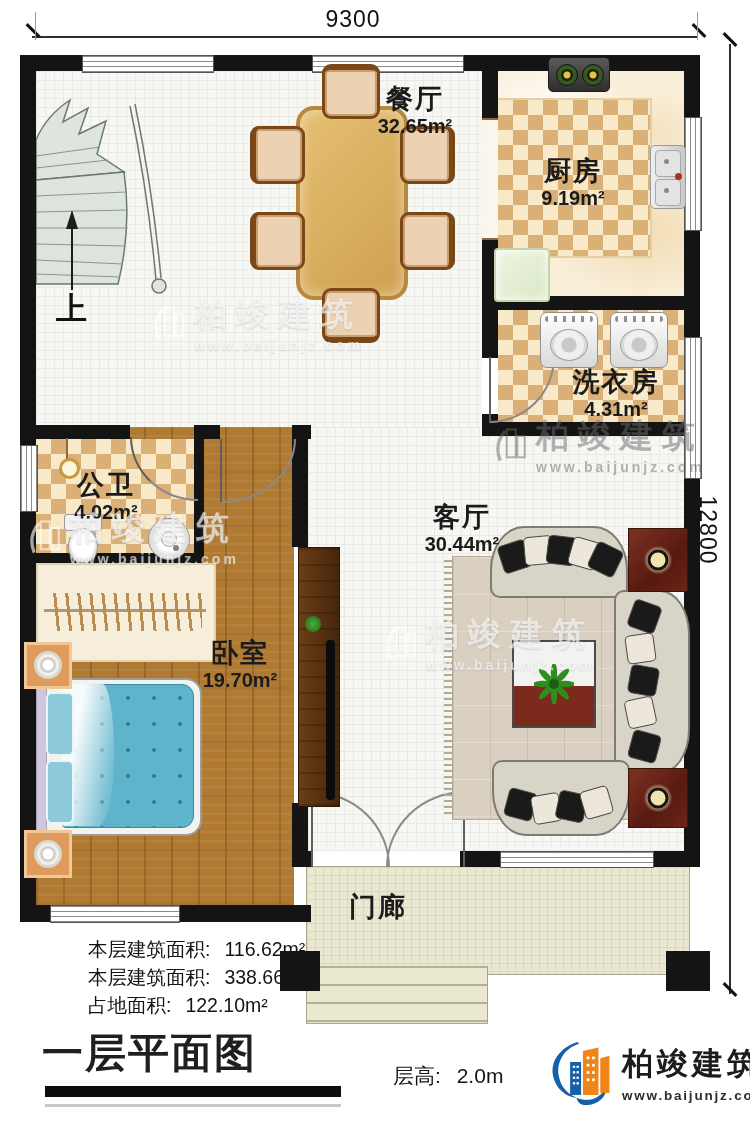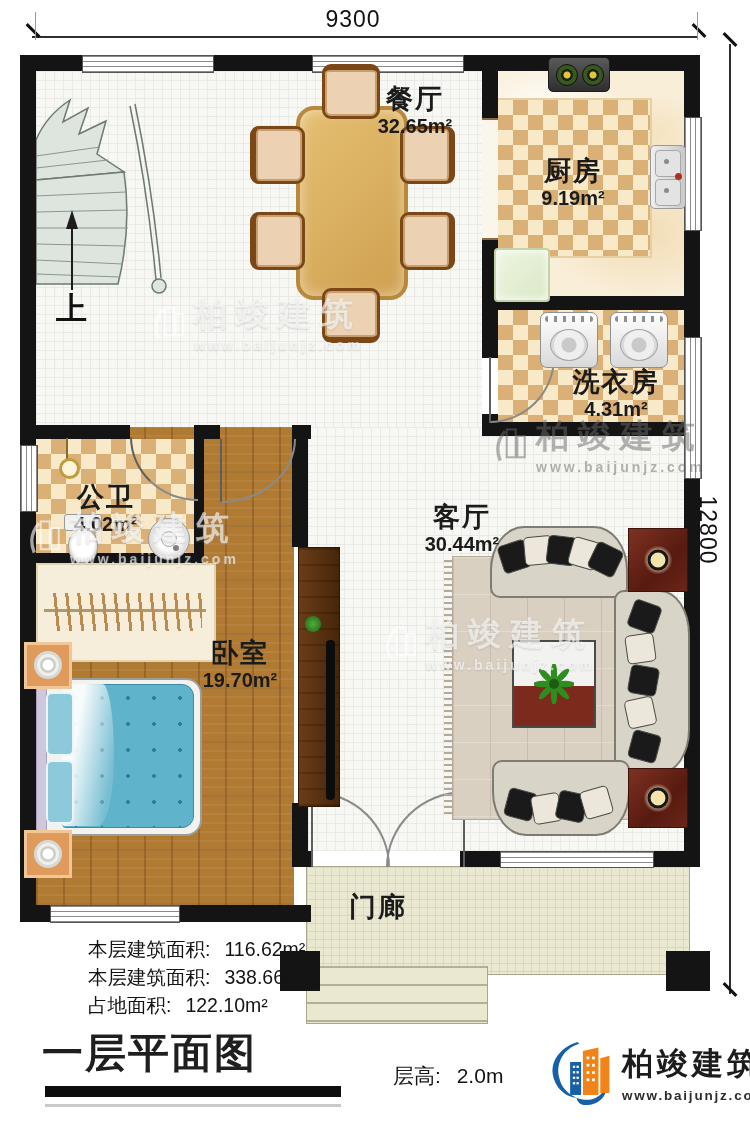--- a/index.html
+++ b/index.html
@@ -268,21 +268,21 @@
   <div class="rarea">32.65m²</div>
 </div>
 <div class="rlabel" style="left:573px;top:156px;">
   <div class="rname">厨房</div>
   <div class="rarea">9.19m²</div>
 </div>
 <div class="rlabel" style="left:616px;top:367px;">
   <div class="rname">洗衣房</div>
   <div class="rarea">4.31m²</div>
 </div>
-<div class="rlabel" style="left:106px;top:470px;margin-top:12px;">
+<div class="rlabel" style="left:106px;top:470px;">
   <div class="rname">公卫</div>
   <div class="rarea">4.02m²</div>
 </div>
 <div class="rlabel" style="left:206px;top:638px;margin-left:34px;">
   <div class="rname">卧室</div>
   <div class="rarea">19.70m²</div>
 </div>
 <div class="rlabel" style="left:462px;top:502px;">
   <div class="rname">客厅</div>
   <div class="rarea">30.44m²</div>

